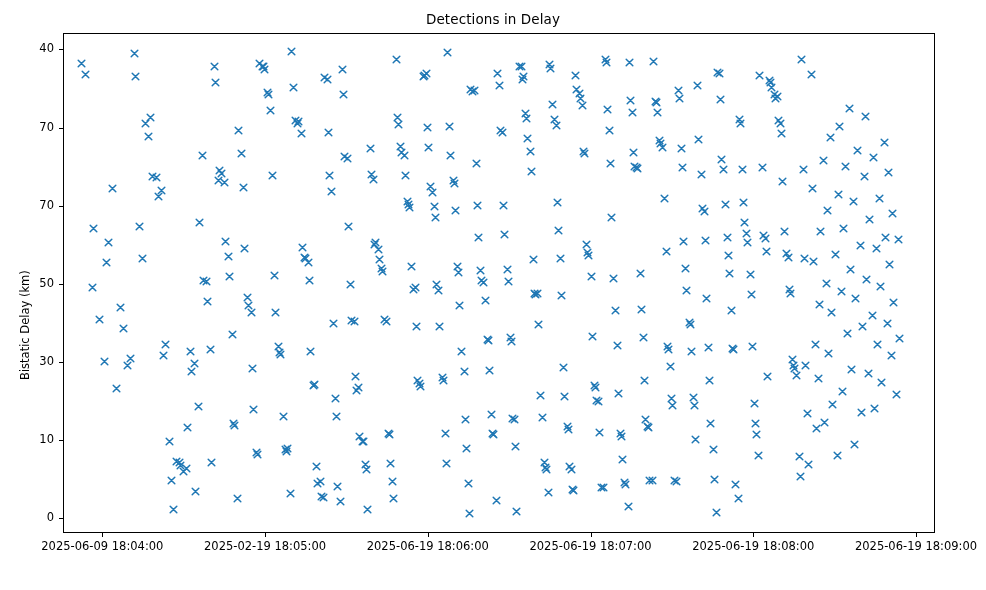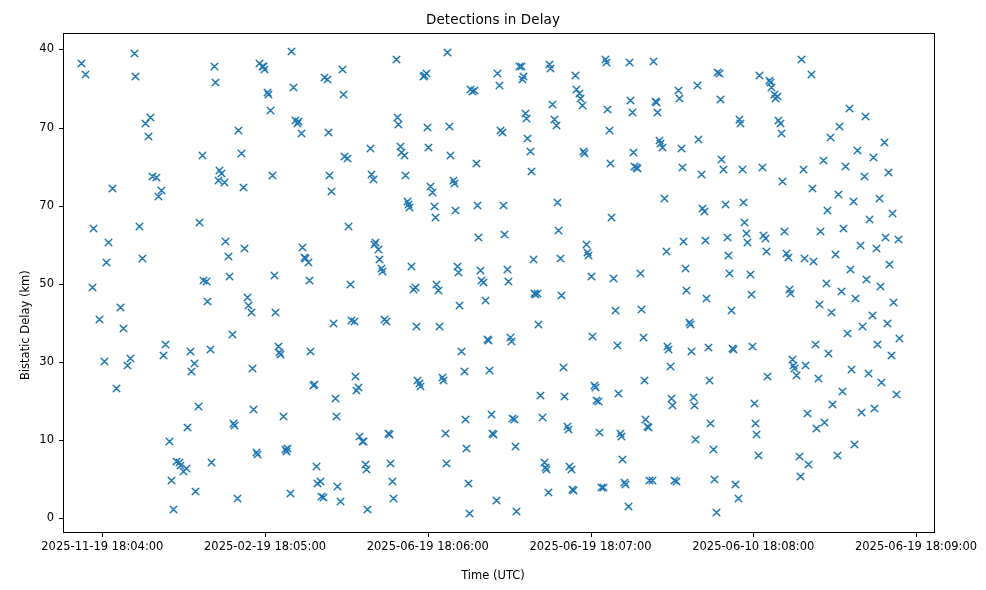--- a/index.html
+++ b/index.html
@@ -2542,28 +2542,27 @@
         <span class="marker" style="left:835.38px;top:304.69px">
           <svg width="9" height="9" viewBox="0 0 9 9">
             <path d="M1.2 1.2 L7.8 7.8 M7.8 1.2 L1.2 7.8" stroke="#1f77b4" stroke-width="1.5" stroke-linecap="round" fill="none"></path>
           </svg>
         </span>
       </div>
   </div>
 
   <div id="x-ticks">
       <div class="xtick-mark" style="left:102.33px"></div>
-      <div class="xtick-text" style="left:102.33px">2025-11-19 18:04:00</div>
+      <div class="xtick-text" style="left:102.33px">2025-06-09 18:04:00</div>
       <div class="xtick-mark" style="left:265.07px"></div>
       <div class="xtick-text" style="left:265.07px">2025-02-19 18:05:00</div>
       <div class="xtick-mark" style="left:427.80px"></div>
       <div class="xtick-text" style="left:427.80px">2025-06-19 18:06:00</div>
       <div class="xtick-mark" style="left:590.54px"></div>
       <div class="xtick-text" style="left:590.54px">2025-06-19 18:07:00</div>
       <div class="xtick-mark" style="left:753.28px"></div>
-      <div class="xtick-text" style="left:753.28px">2025-06-10 18:08:00</div>
+      <div class="xtick-text" style="left:753.28px">2025-06-19 18:08:00</div>
       <div class="xtick-mark" style="left:916.01px"></div>
       <div class="xtick-text" style="left:916.01px">2025-06-19 18:09:00</div>
     </div>
 
-  <div id="x-axis-label">Time (UTC)</div>
 
 </div>
 
 </body></html>

